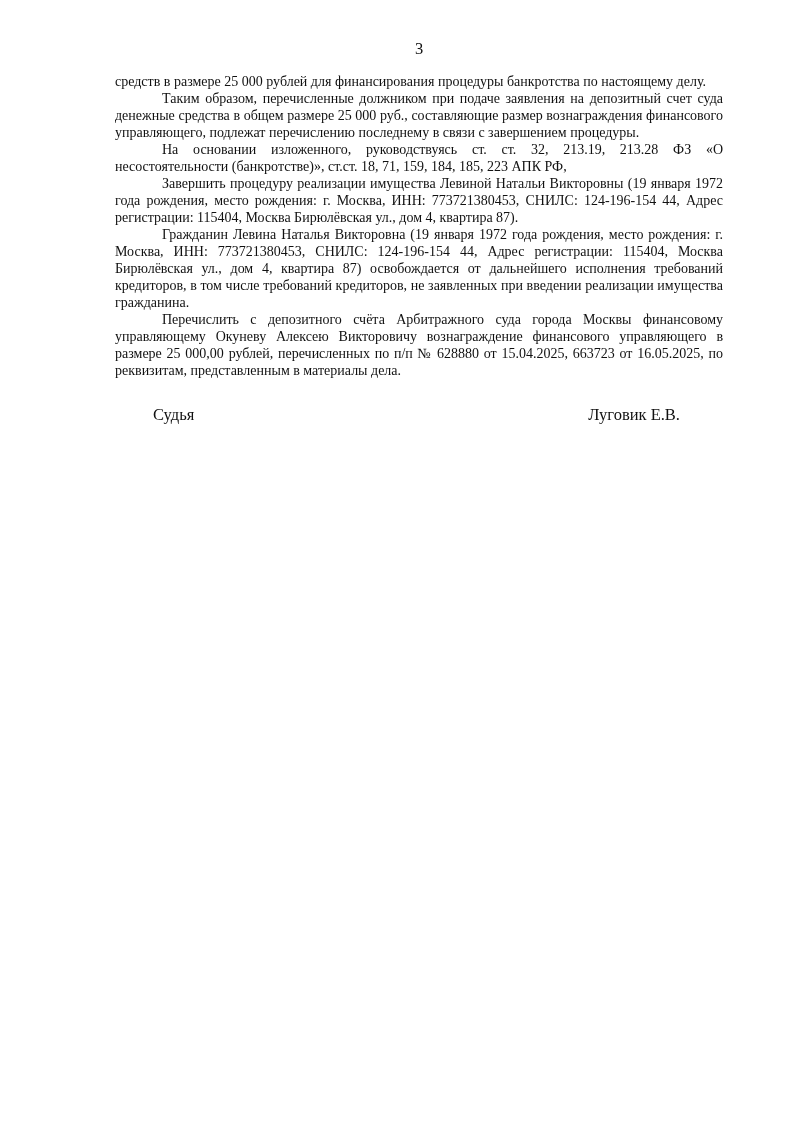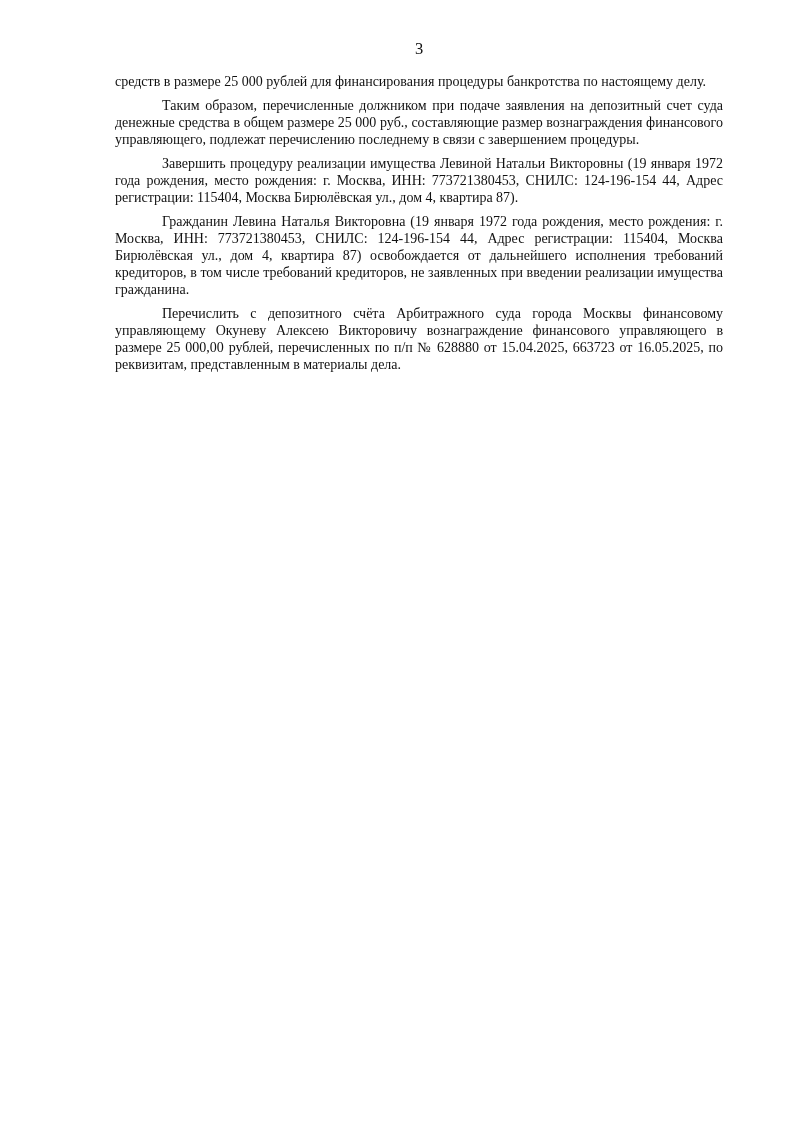--- a/index.html
+++ b/index.html
@@ -26,21 +26,20 @@
   }
   .para {
     margin: 0;
     font-size: 14px;
     line-height: 17px;
     text-align: justify;
     hyphens: none;
   }
   .para.indent {
     text-indent: 47px;
-    margin-top: 7px;
   }
   .ruling-heading {
     font-size: 16.5px;
     line-height: 19.6px;
     text-align: center;
     margin: 13px 0 14px 0;
   }
   .signature-row {
     display: flex;
     justify-content: space-between;
@@ -55,24 +54,29 @@
 <body>
 
 <div class="page">
 
   <div class="page-number">3</div>
 
   <p class="para">средств в размере 25&nbsp;000 рублей для финансирования процедуры банкротства по настоящему делу.</p>
 
   <p class="para indent">Таким образом, перечисленные должником при подаче заявления на депозитный счет суда денежные средства в общем размере 25&nbsp;000 руб., составляющие размер вознаграждения финансового управляющего, подлежат перечислению последнему в связи с завершением процедуры.</p>
 
+  <p class="para indent">На основании изложенного, руководствуясь ст. ст. 32, 213.19, 213.28 ФЗ «О несостоятельности (банкротстве)», ст.ст. 18, 71, 159, 184, 185, 223 АПК РФ,</p>
 
 
   <p class="para indent">Завершить процедуру реализации имущества Левиной Натальи Викторовны (19 января 1972 года рождения, место рождения: г. Москва, ИНН: 773721380453, СНИЛС: 124-196-154&nbsp;44, Адрес регистрации: 115404, Москва Бирюлёвская ул., дом 4, квартира 87).</p>
 
   <p class="para indent">Гражданин Левина Наталья Викторовна (19 января 1972 года рождения, место рождения: г. Москва, ИНН: 773721380453, СНИЛС: 124-196-154&nbsp;44, Адрес регистрации: 115404, Москва Бирюлёвская ул., дом 4, квартира 87) освобождается от дальнейшего исполнения требований кредиторов, в том числе требований кредиторов, не заявленных при введении реализации имущества гражданина.</p>
 
 
   <p class="para indent">Перечислить с депозитного счёта Арбитражного суда города Москвы финансовому управляющему Окуневу Алексею Викторовичу вознаграждение финансового управляющего в размере 25&nbsp;000,00 рублей, перечисленных по п/п № 628880 от 15.04.2025, 663723 от 16.05.2025, по реквизитам, представленным в материалы дела.</p>
 
 
+  <div class="signature-row">
+    <span>Судья</span>
+    <span>Луговик Е.В.</span>
+  </div>
 
 </div>
 
 </body></html>

